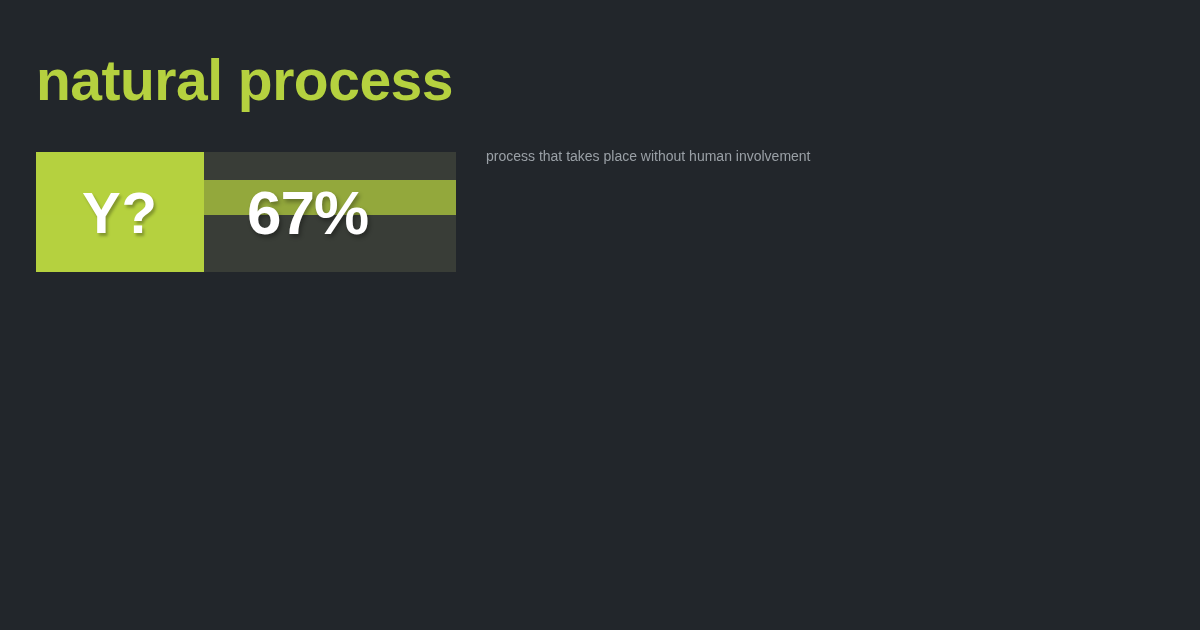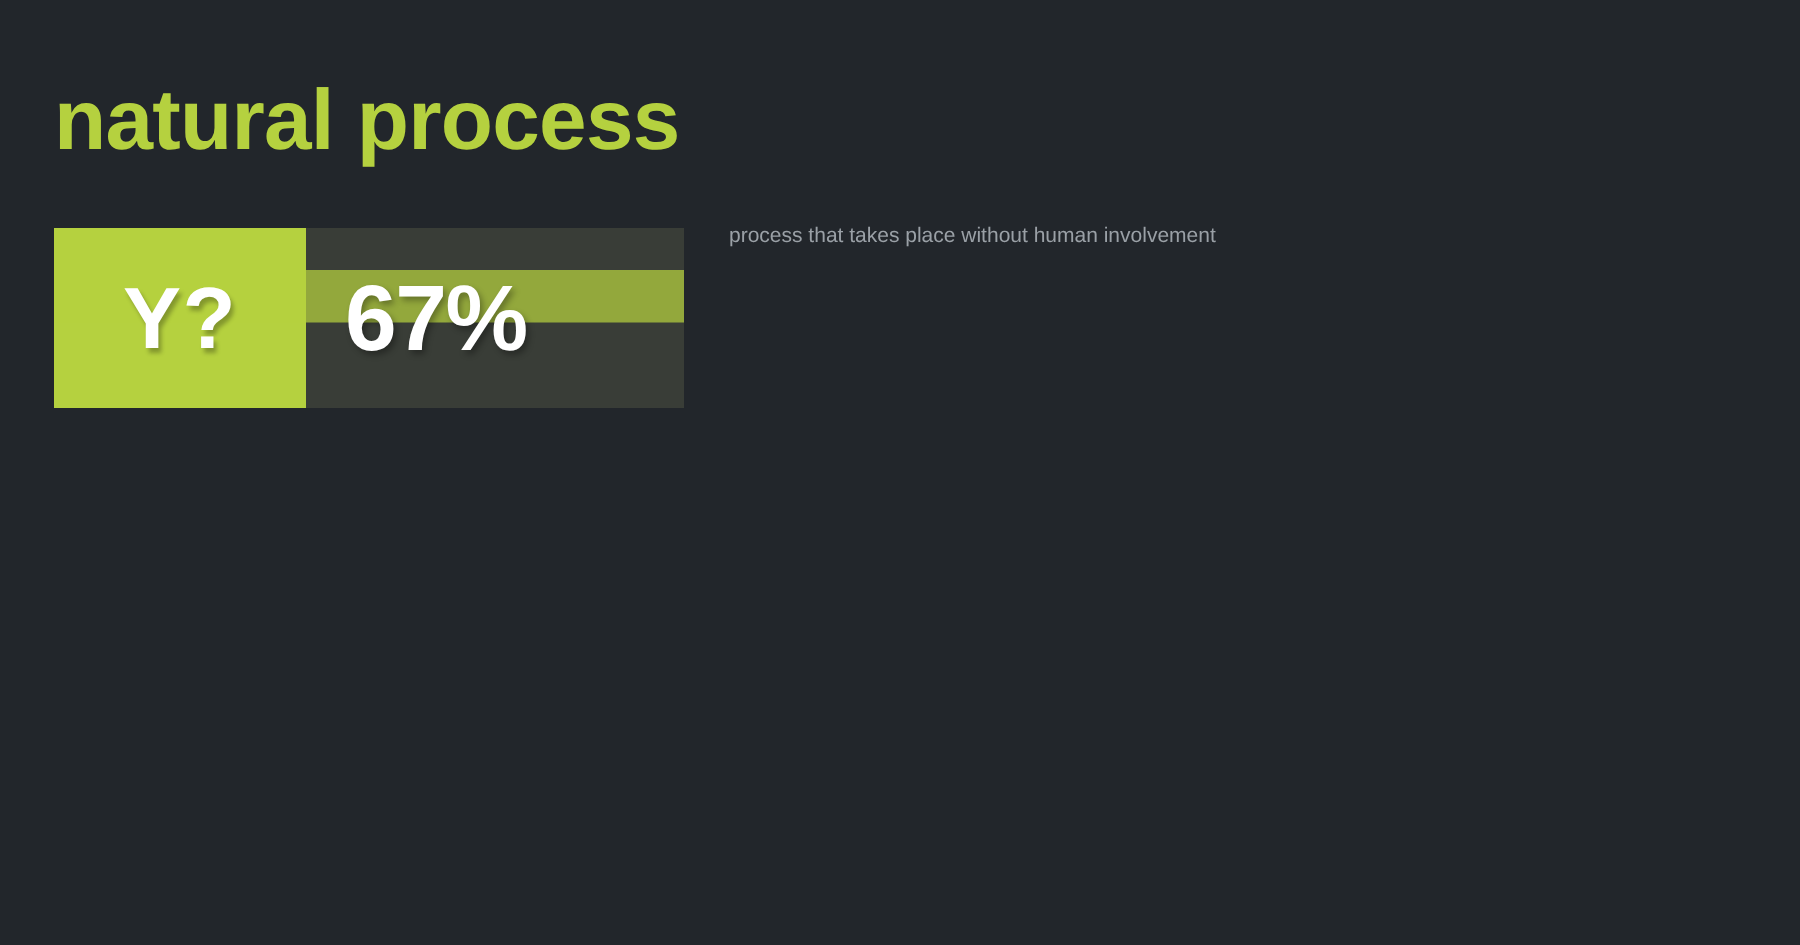--- a/index.html
+++ b/index.html
@@ -90,21 +90,21 @@
     z-index: 3;
   }
 
   .progress-value {
     position: absolute;
     left: 40.2%;
     top: 0;
     height: 100%;
     display: flex;
     align-items: center;
-    padding-left: 26px;
+    padding-left: 43px;
     font-size: 62px;
     font-weight: 700;
     color: #ffffff;
     letter-spacing: -1px;
     text-shadow: 2px 3px 4px rgba(0,0,0,0.32);
     z-index: 3;
   }
 
   
   .definition {

